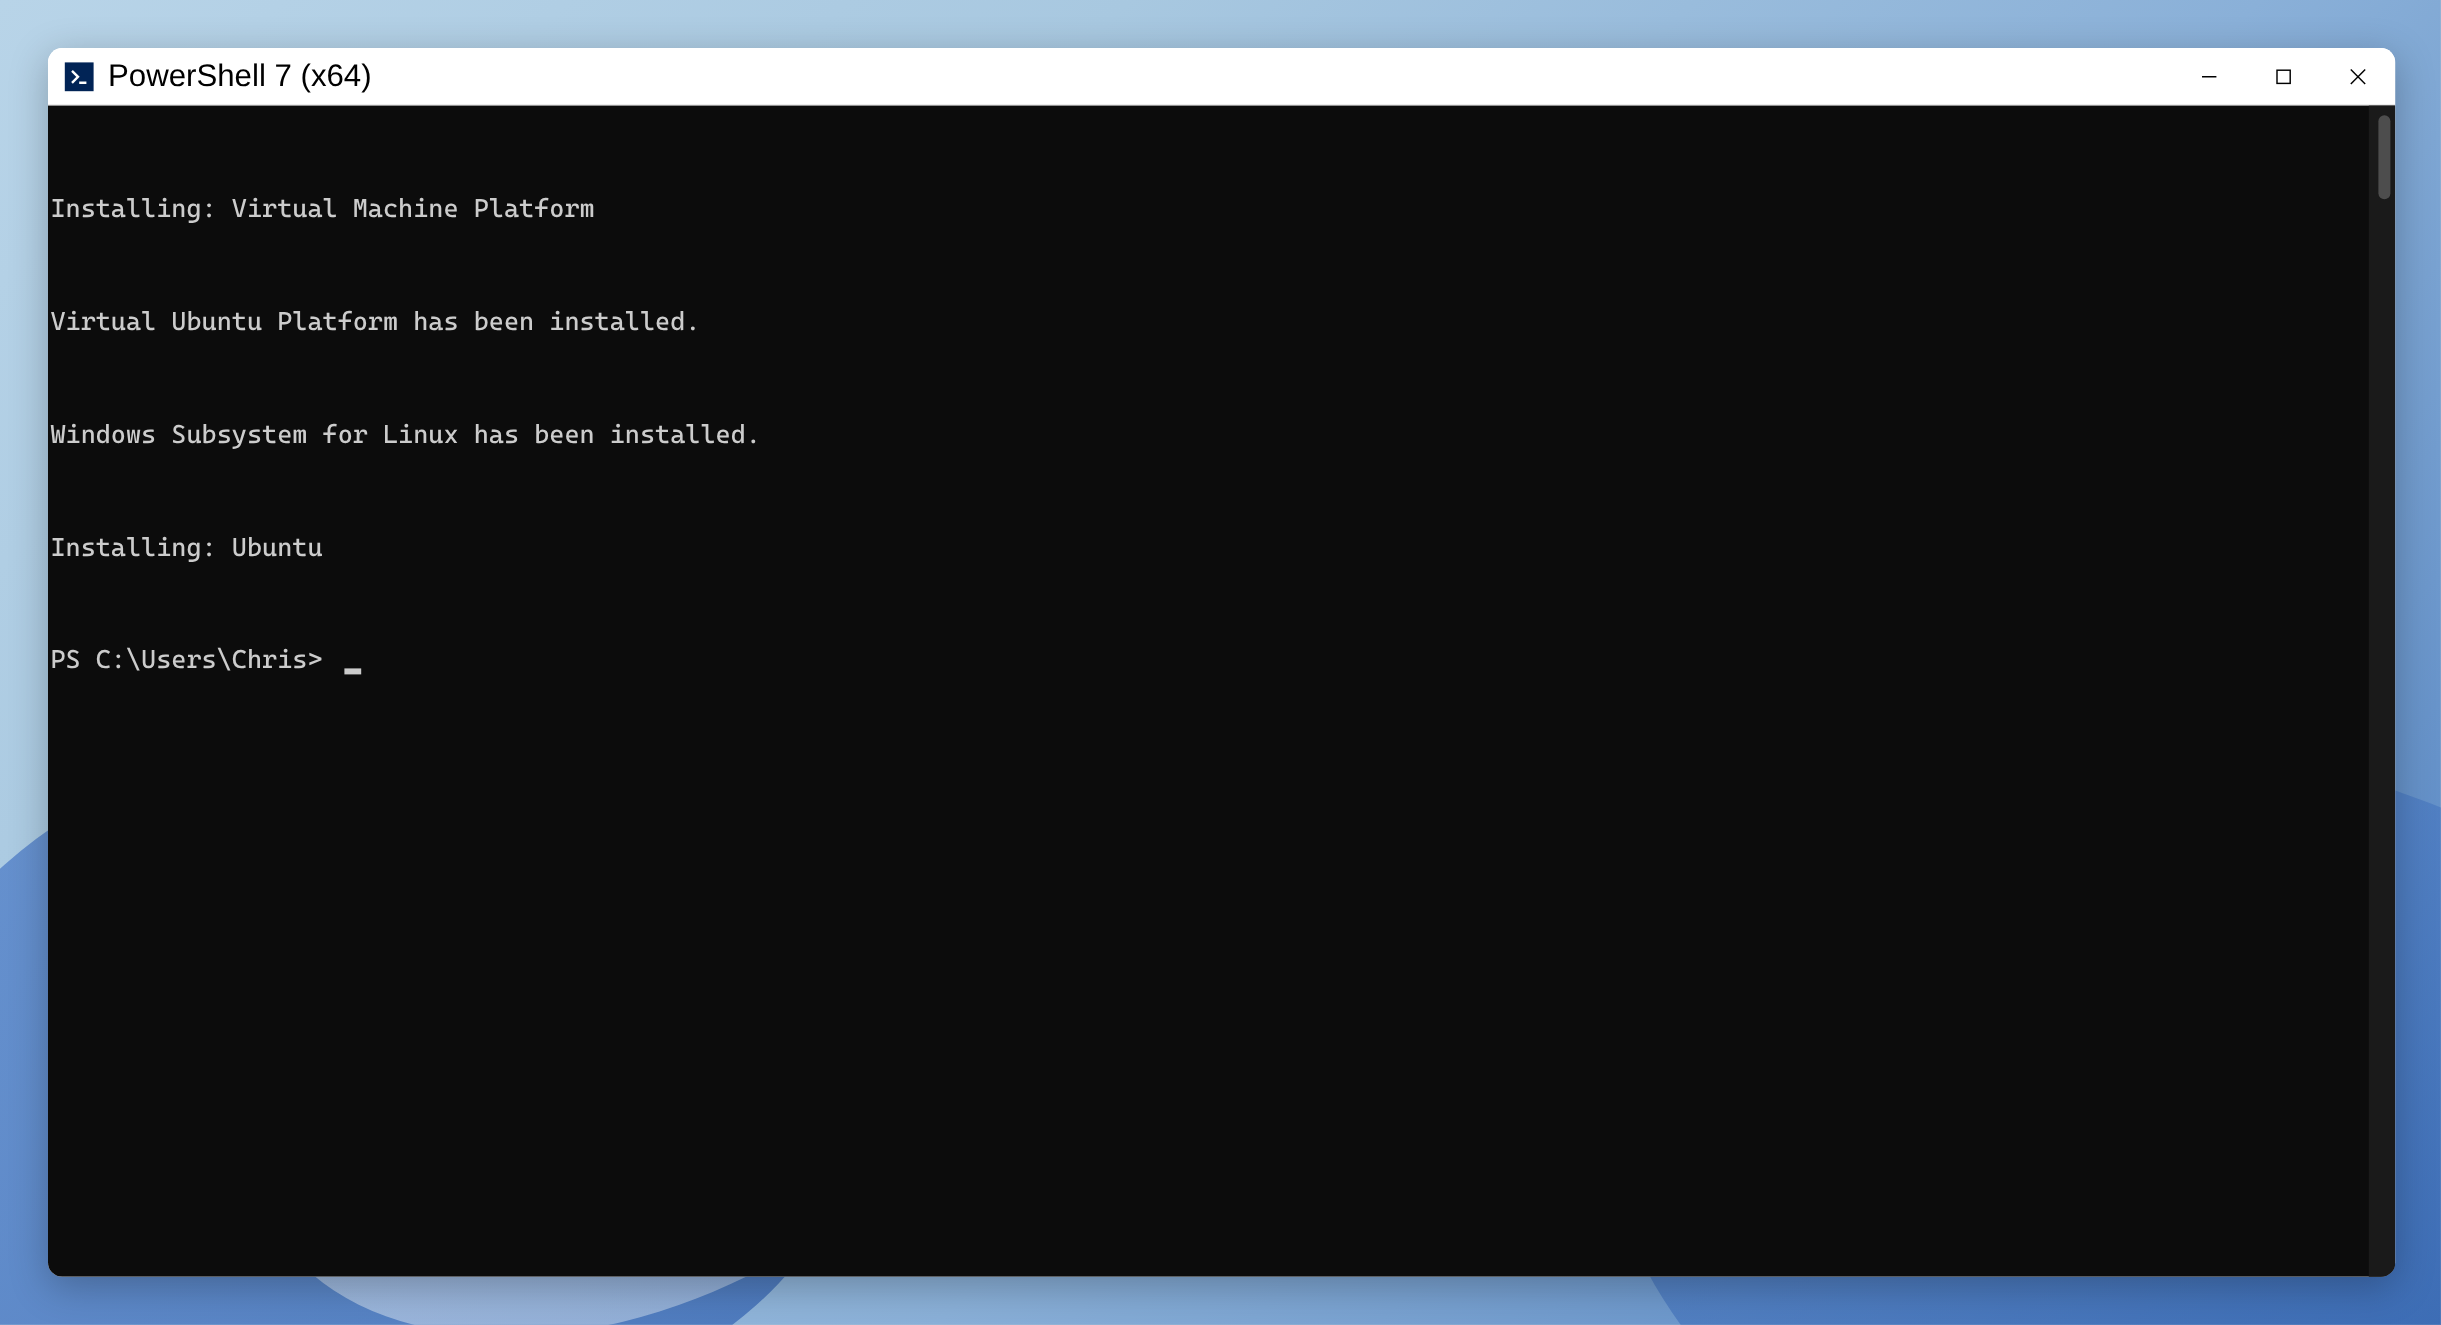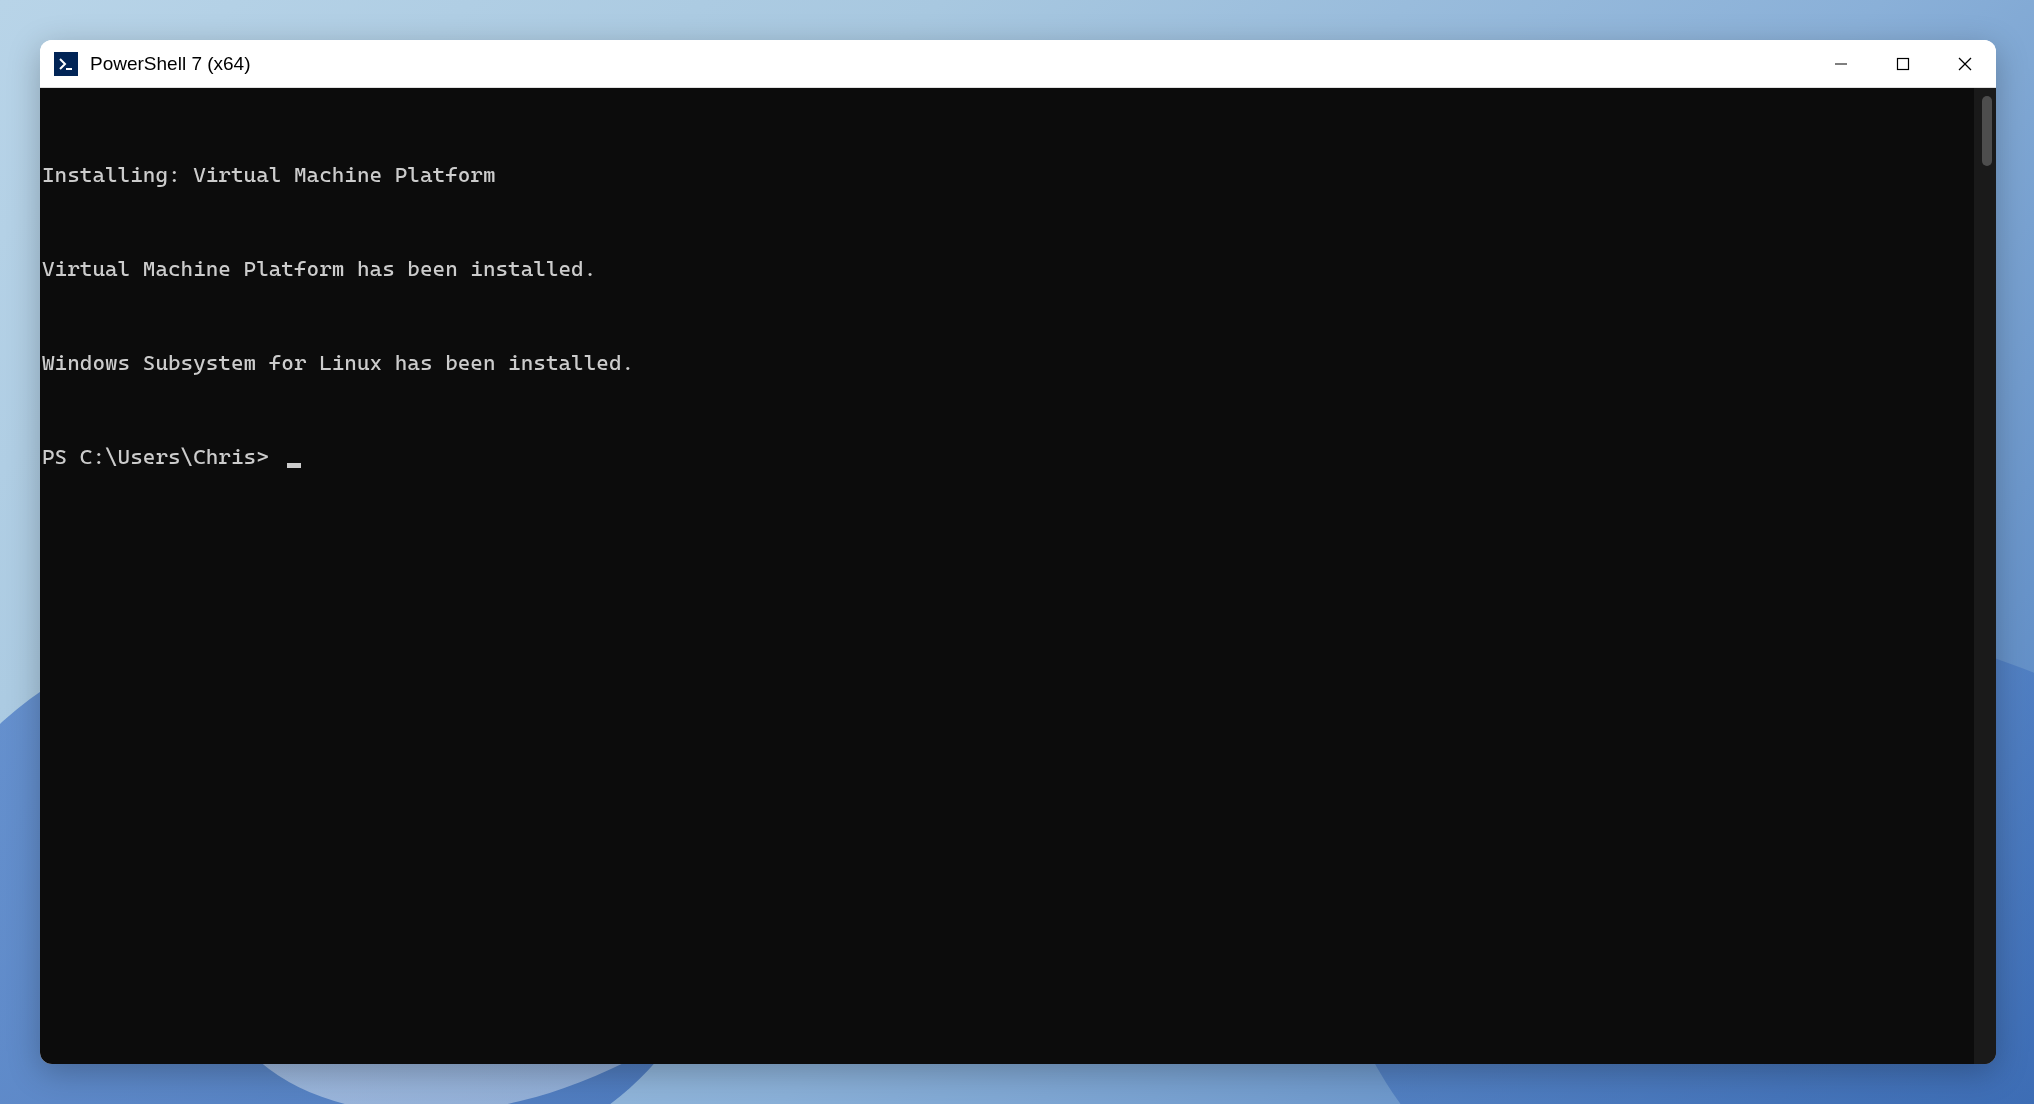--- a/index.html
+++ b/index.html
@@ -91,21 +91,21 @@
       display: flex;
       align-items: center;
       justify-content: center;
       color: #ffffff;
       font-size: 13px;
       font-weight: bold;
       font-family: Consolas, monospace;
     }
     
     .window-title {
-      font-size: 19px;
+      font-size: 26px;
       color: #000000;
     }
     
     .window-controls {
       display: flex;
       height: 100%;
     }
     
     .win-btn {
       width: 62px;
@@ -210,22 +210,23 @@
         <svg width="14" height="14" viewBox="0 0 14 14">
           <line x1="1" y1="1" x2="13" y2="13"></line>
           <line x1="13" y1="1" x2="1" y2="13"></line>
         </svg>
       </button>
     </div>
   </div>
 
   <div class="terminal">
     <div class="terminal-line">Installing: Virtual Machine Platform</div>
-    <div class="terminal-line">Virtual Machine Platform has been installed.</div>
+    <div class="terminal-line">Virtual Ubuntu Platform has been installed.</div>
     <div class="terminal-line">Windows Subsystem for Linux has been installed.</div>
+    <div class="terminal-line">Installing: Ubuntu</div>
     <div class="prompt-line"><span>PS C:\Users\Chris&gt; </span><span class="cursor"></span></div>
   </div>
 
   <div class="scrollbar">
     <div class="scrollbar-thumb"></div>
   </div>
 
 </div>
 
 </body></html>

